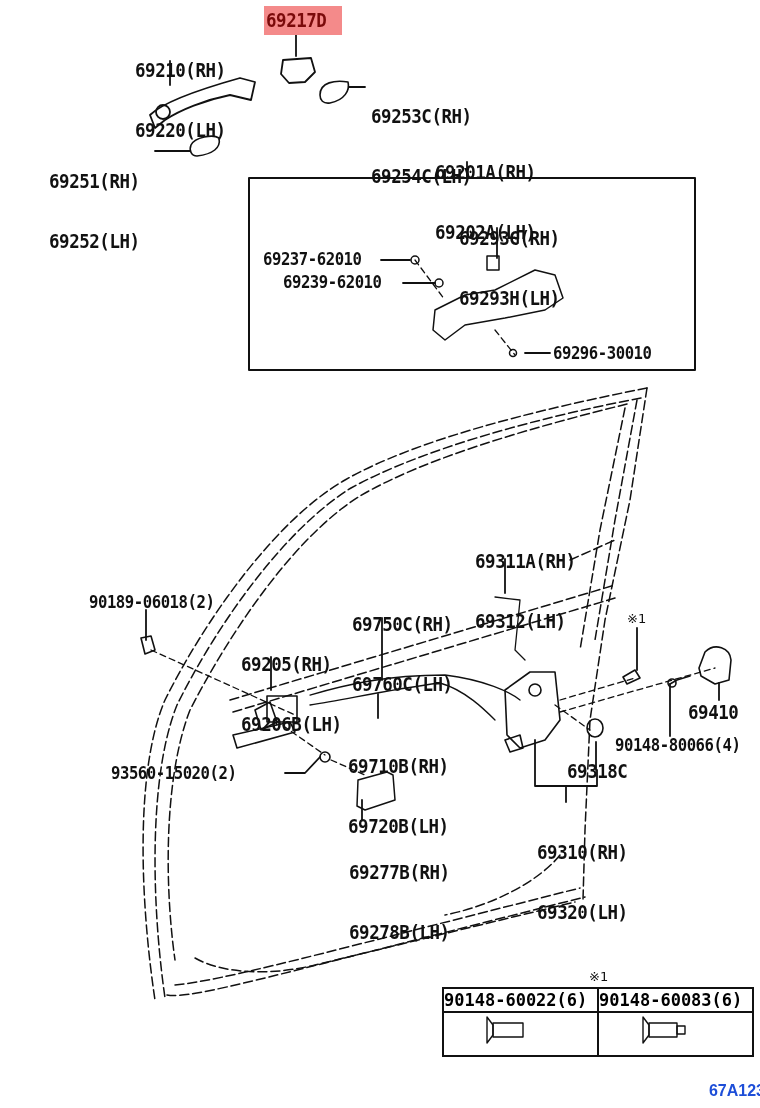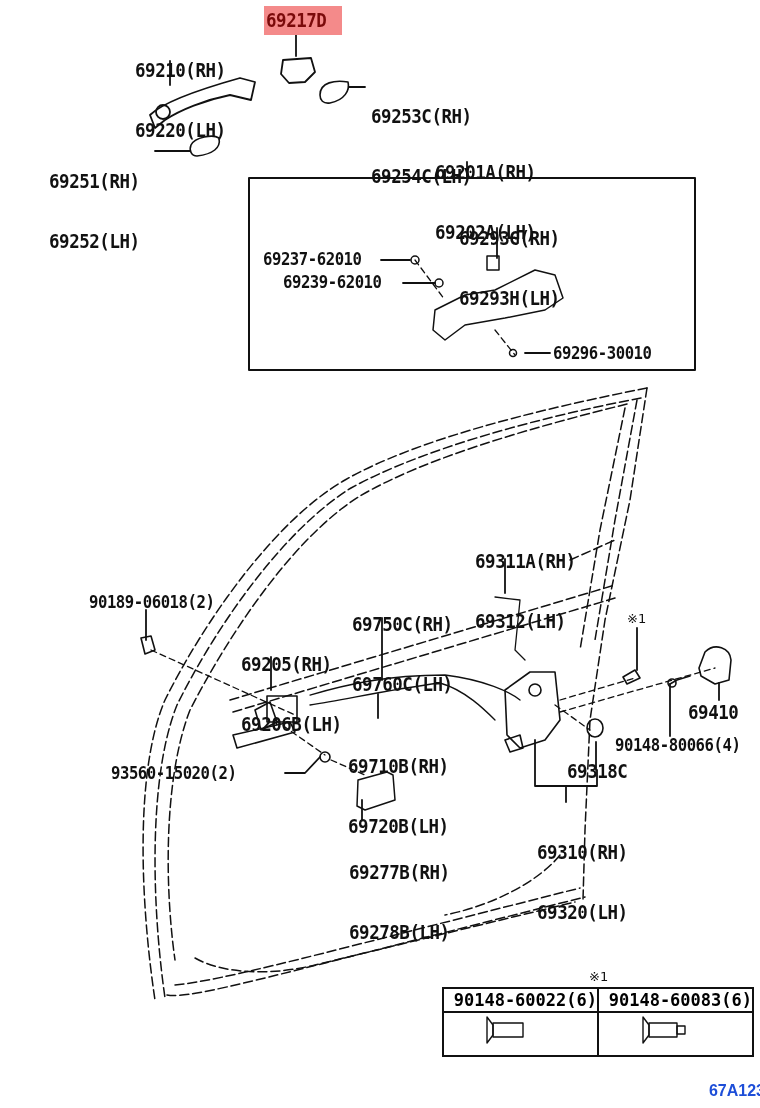--- a/index.html
+++ b/index.html
@@ -14,21 +14,21 @@
     .hl { position: absolute; left: 249px; top: 6px; width: 78px; height: 29px; background: #f48a8a; }
     .hl-text { position: absolute; left: 251px; top: 9px; font-family: "DejaVu Sans Mono", monospace;
                font-weight: bold; font-size: 19px; color: #7a0a0a; letter-spacing: -0.5px;
                transform: scaleX(0.92); transform-origin: left top; }
     .note { position: absolute; font-family: "DejaVu Sans", sans-serif; font-size: 13px; color: #111; }
     .ref { position: absolute; right: 10px; bottom: 8px; font-family: "Liberation Sans", sans-serif;
            font-weight: bold; font-size: 16px; color: #1d4ed8; }
     table.fast { position: absolute; left: 427px; top: 987px; border-collapse: collapse; }
     table.fast td { border: 2px solid #111; padding: 0; }
     table.fast td.h { height: 22px; font-family: "DejaVu Sans Mono", monospace; font-weight: bold;
-                      font-size: 17px; text-align: right; width: 153px; }
+                      font-size: 17px; text-align: left; width: 153px; }
     table.fast td.img { height: 42px; }
   </style>
 </head>
 <body>
 
 <div id="stage">
   <svg width="760" height="1108" viewBox="0 0 760 1108" style="position:absolute;left:0;top:0" fill="none" stroke="#111" stroke-width="1.6" stroke-linecap="round" stroke-linejoin="round">
 
     <g stroke-dasharray="9 4" stroke-width="1.5">
       <path d="M632 388 C 520 410, 400 440, 330 480 C 260 520, 190 620, 150 700 C 120 770, 125 900, 140 1000"></path>

